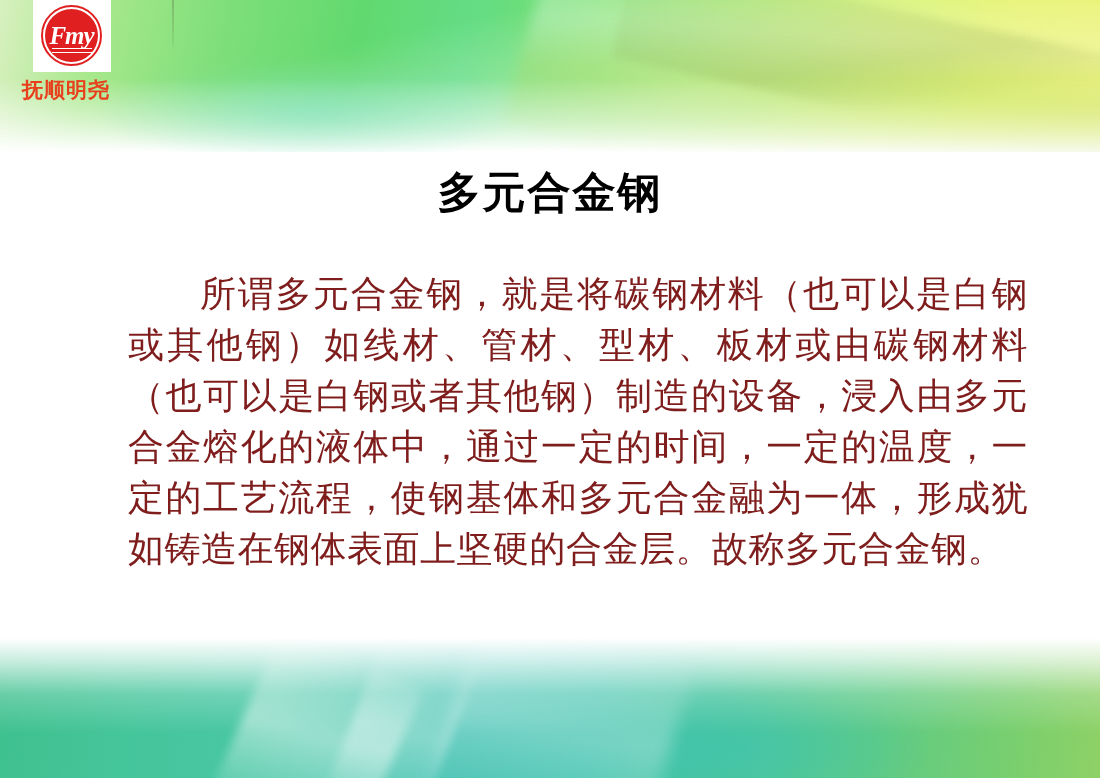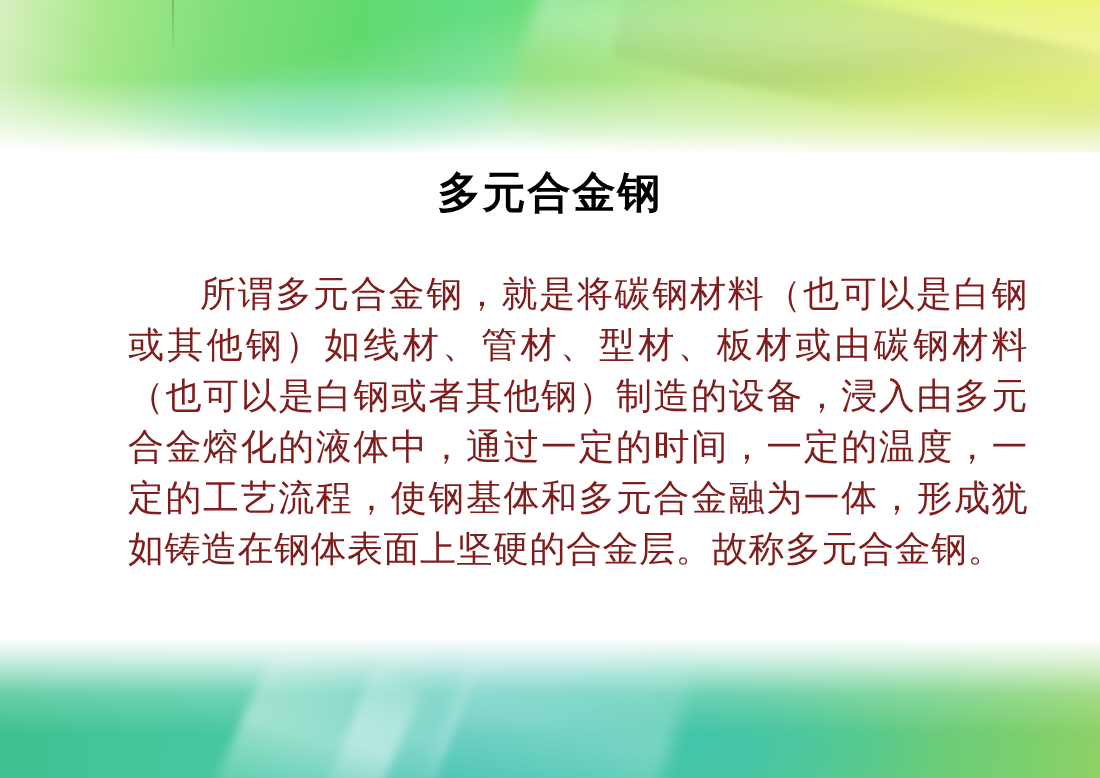--- a/index.html
+++ b/index.html
@@ -316,19 +316,28 @@
   </div>
 
   <div class="band-bottom">
     <div class="band-bottom-base"></div>
     <div class="band-bottom-glow"></div>
     <div class="band-bottom-streak1"></div>
     <div class="band-bottom-streak2"></div>
     <div class="band-bottom-streak3"></div>
   </div>
 
+  <div class="logo-block">
+    <div class="logo-mark">
+      <div class="logo-ring"></div>
+      <div class="logo-disc"></div>
+      <div class="logo-text">Fmy</div>
+      <div class="logo-underline"></div>
+    </div>
+    <div class="logo-caption">抚顺明尧</div>
+  </div>
 
   <div class="content">
     <div class="slide-title">多元合金钢</div>
     <div class="slide-body">所谓多元合金钢，就是将碳钢材料（也可以是白钢或其他钢）如线材、管材、型材、板材或由碳钢材料（也可以是白钢或者其他钢）制造的设备，浸入由多元合金熔化的液体中，通过一定的时间，一定的温度，一定的工艺流程，使钢基体和多元合金融为一体，形成犹如铸造在钢体表面上坚硬的合金层。故称多元合金钢。</div>
   </div>
 
 </div>
 
 </body></html>

